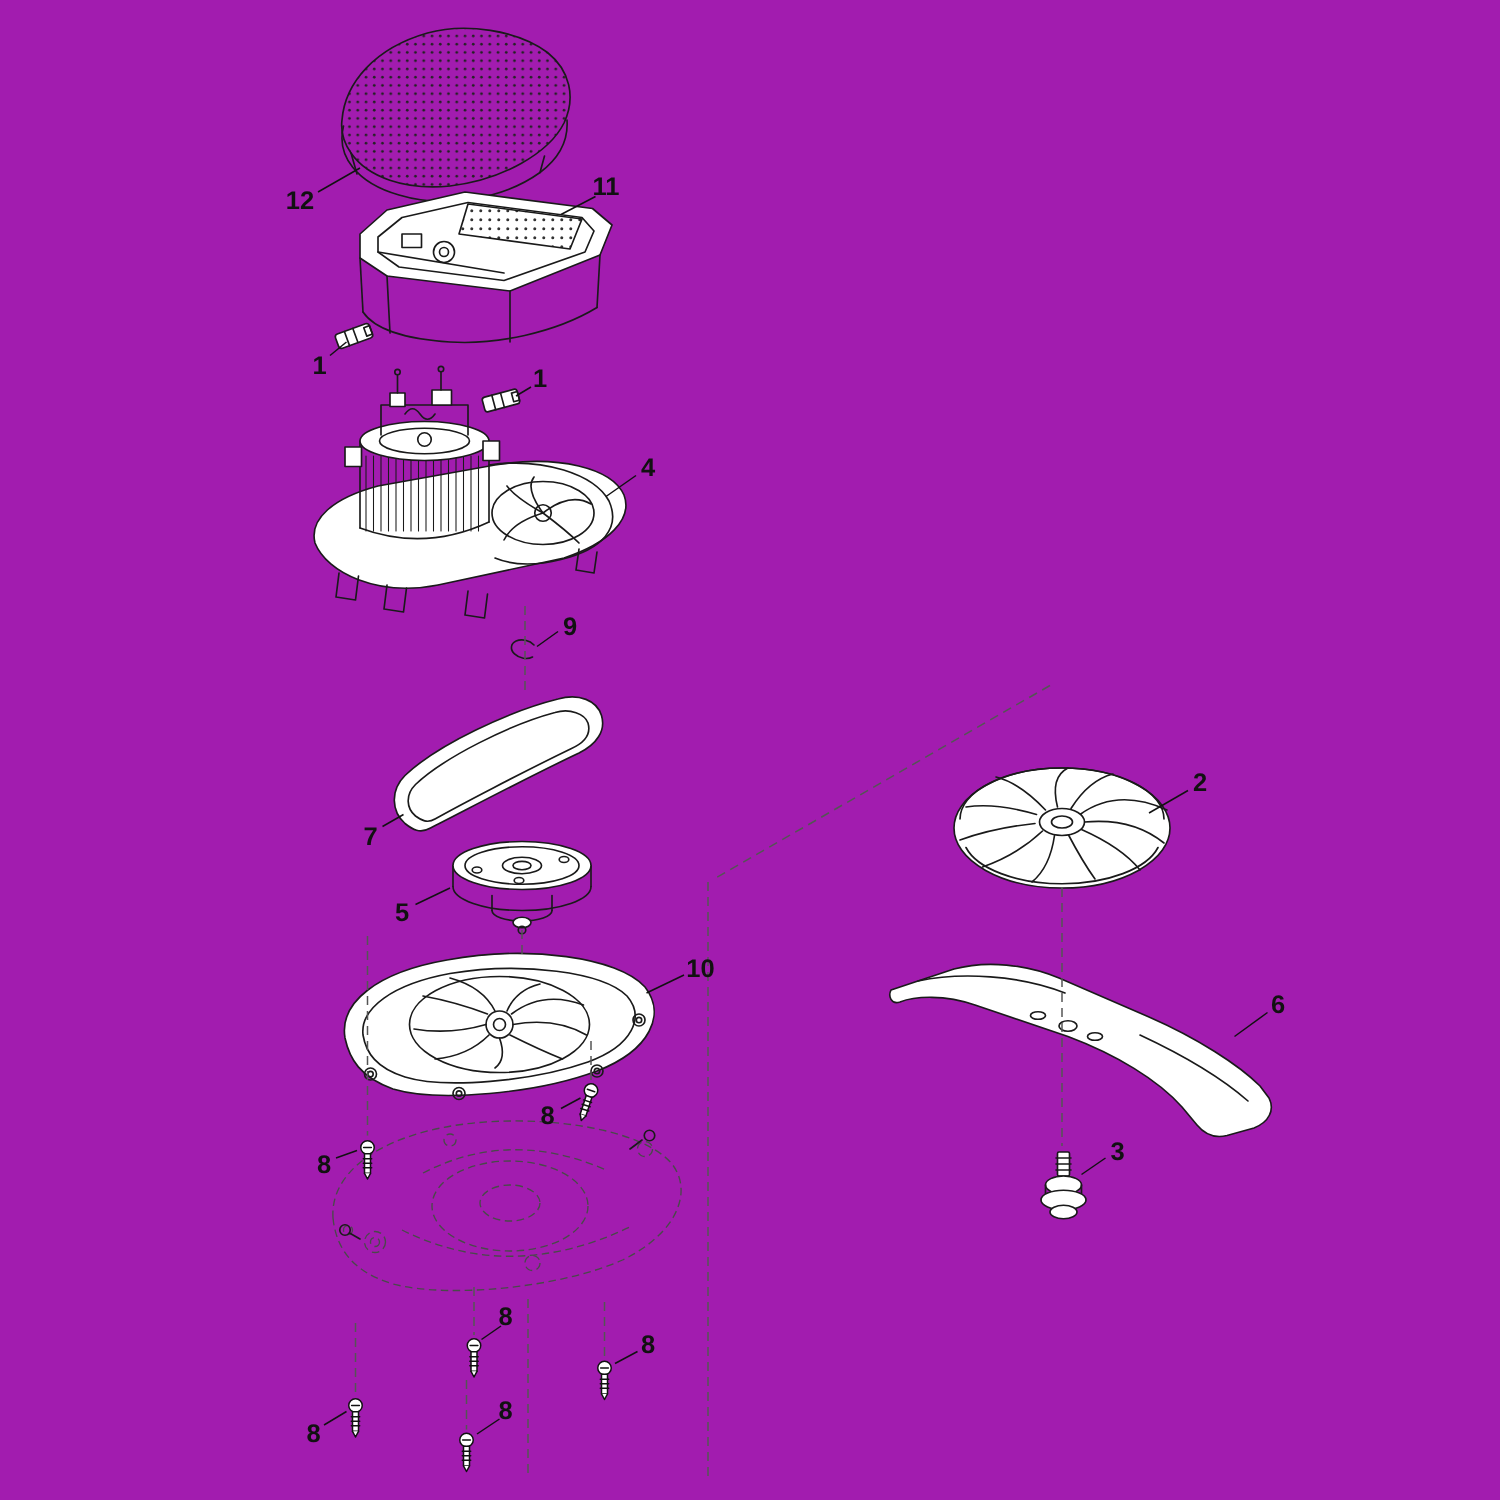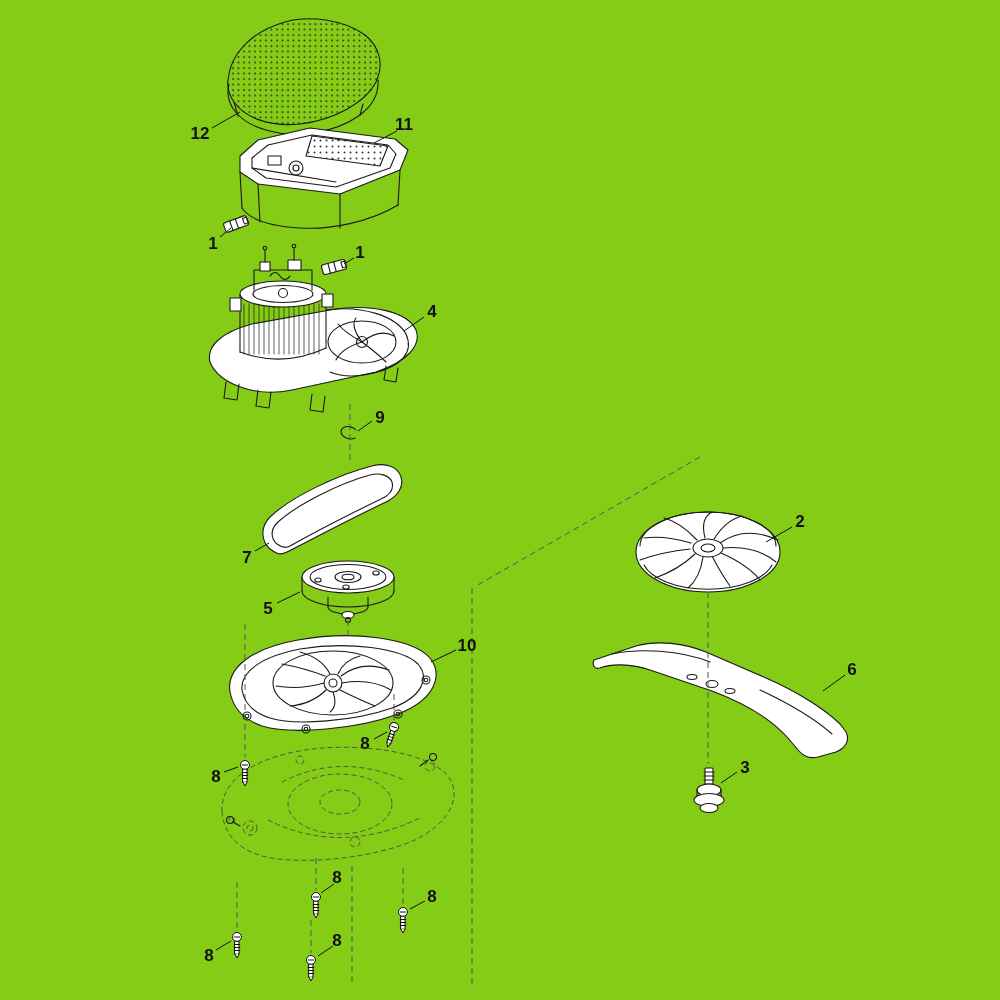--- a/index.html
+++ b/index.html
@@ -1,16 +1,16 @@
 <!DOCTYPE html>
 <html><head>
 <meta charset="utf-8">
 <style>
   html,body{margin:0;padding:0;background:#fff;}
-  .canvas{position:relative;width:1000px;height:1000px;background:#84cc16;overflow:hidden;
+  .canvas{position:relative;width:1000px;height:1000px;background:#a21caf;overflow:hidden;
           font-family:"Liberation Sans",sans-serif;}
   .canvas svg{position:absolute;left:0;top:0;}
   .labels text{font-family:"Liberation Sans",sans-serif;font-weight:bold;font-size:17px;fill:#111;}
   .art{fill:none;stroke:#1a1a1a;stroke-width:1.1;stroke-linecap:round;stroke-linejoin:round;}
   .ghost{fill:none;stroke:#4a4a4a;stroke-width:0.9;stroke-dasharray:5 3;}
   .axes{fill:none;stroke:#555;stroke-width:1;stroke-dasharray:6 4;}
   .leaders{fill:none;stroke:#111;stroke-width:1;}
 </style>
 </head>
 <body>

